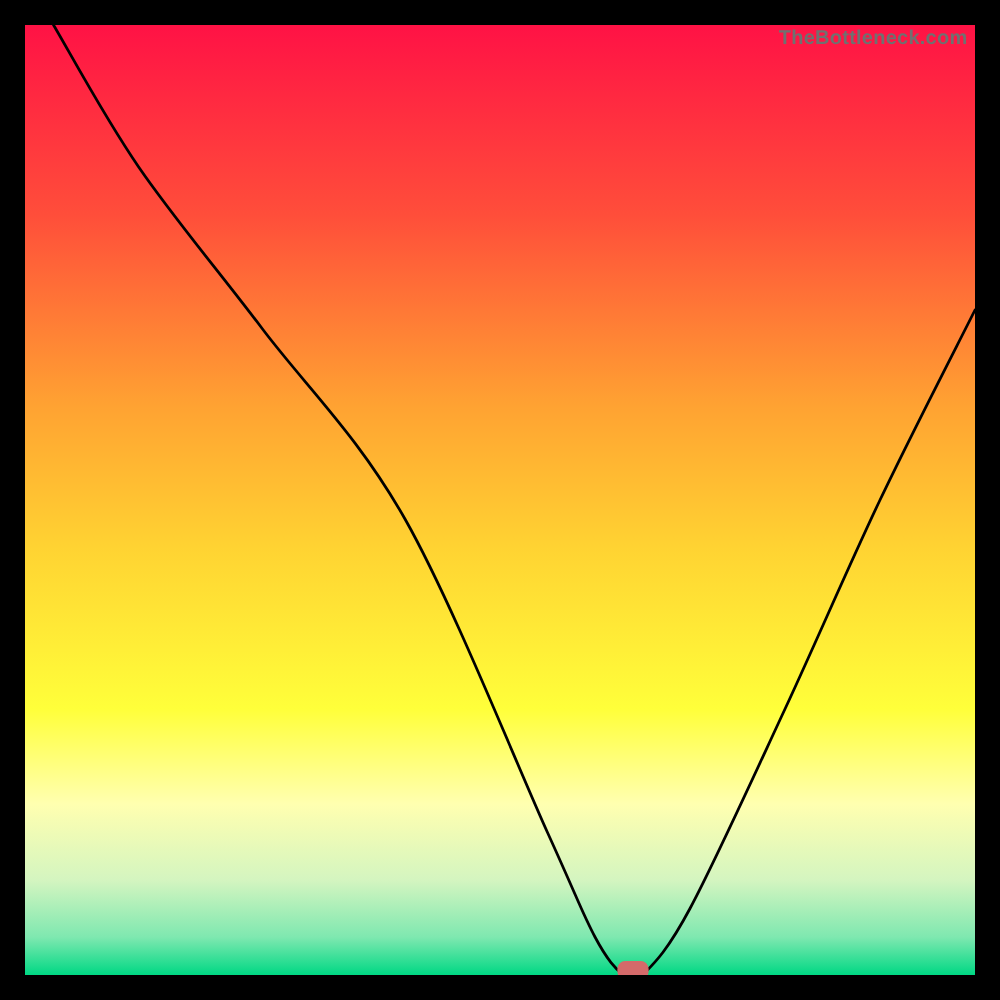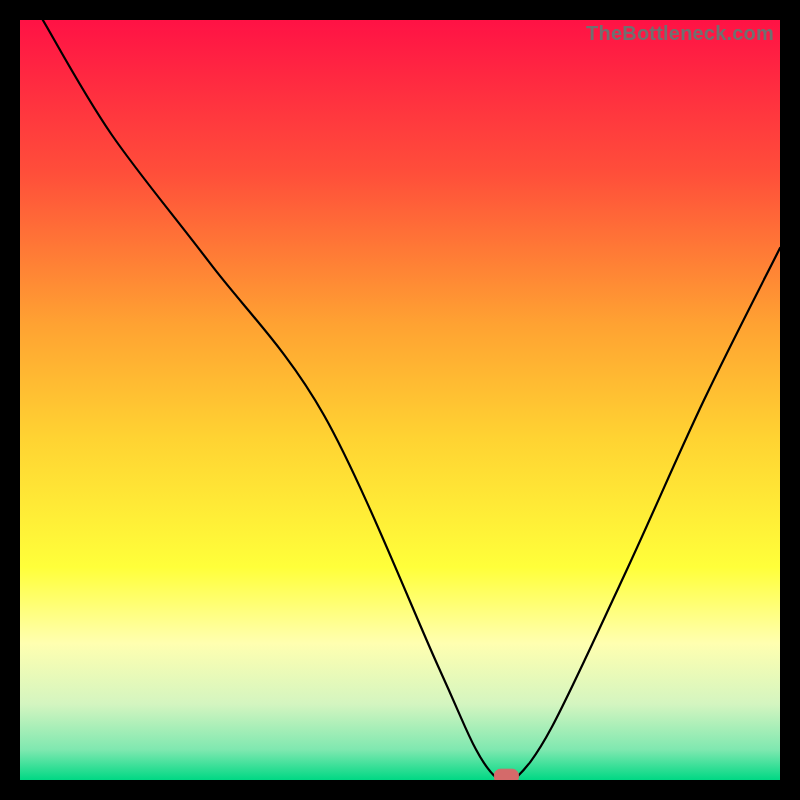--- a/index.html
+++ b/index.html
@@ -17,21 +17,21 @@
     top: 20px;
     width: 760px;
     height: 760px;
     background: #000;
   }
   .watermark {
     position: absolute;
     top: 2px;
     right: 6px;
     color: #707070;
-    font-size: 20px;
+    font-size: 16px;
     font-weight: 600;
     letter-spacing: 0.2px;
     z-index: 5;
   }
   svg {
     display: block;
   }
   .curve {
     fill: none;
     stroke: #000;

